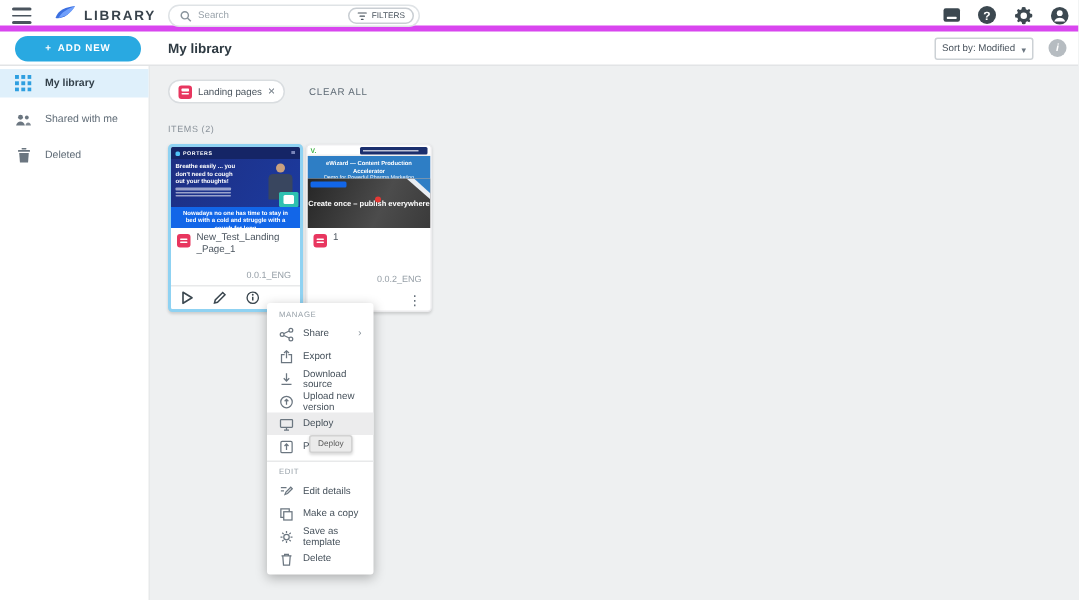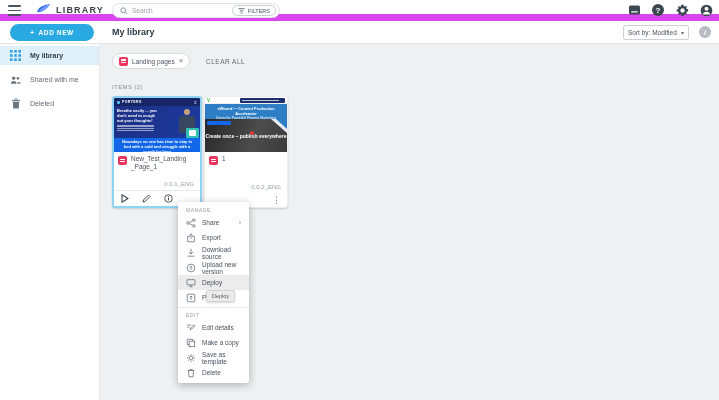--- a/index.html
+++ b/index.html
@@ -3,21 +3,21 @@
 <meta charset="utf-8">
 <style>
   * { box-sizing: border-box; margin: 0; padding: 0; }
   html,body { width:719px; height:400px; overflow:hidden; }
   body {
     font-family: "Liberation Sans", sans-serif;
     background:#eef0f1; position:relative; color:#3c4850;
   }
   
   .topbar { position:absolute; left:0; top:0; width:719px; height:21px;
-    background:#fff; border-bottom:7px solid #d946ef; z-index:5; }
+    background:#fff; border-bottom:4px solid #d946ef; z-index:5; }
   .hamburger { position:absolute; left:8px; top:5px; width:13px; height:11px;
     display:flex; flex-direction:column; justify-content:space-between; cursor:pointer; }
   .hamburger i { display:block; height:1.6px; background:#4a545e; border-radius:1px; }
   .logo { position:absolute; left:36px; top:3px; display:flex; align-items:center; gap:5px; }
   .logo-text { font-size:9px; font-weight:bold; letter-spacing:1.2px; color:#39434c; }
   .searchbox { position:absolute; left:112px; top:3px; width:168px; height:15px;
     border:1px solid #dfe3e6; border-radius:8px; background:#fff;
     display:flex; align-items:center; padding:0 3px 0 7px; }
   .searchbox input { border:none; outline:none; flex:1; font-size:6.5px; color:#4a545e;
     font-family:"Liberation Sans",sans-serif; background:transparent; min-width:0; }

